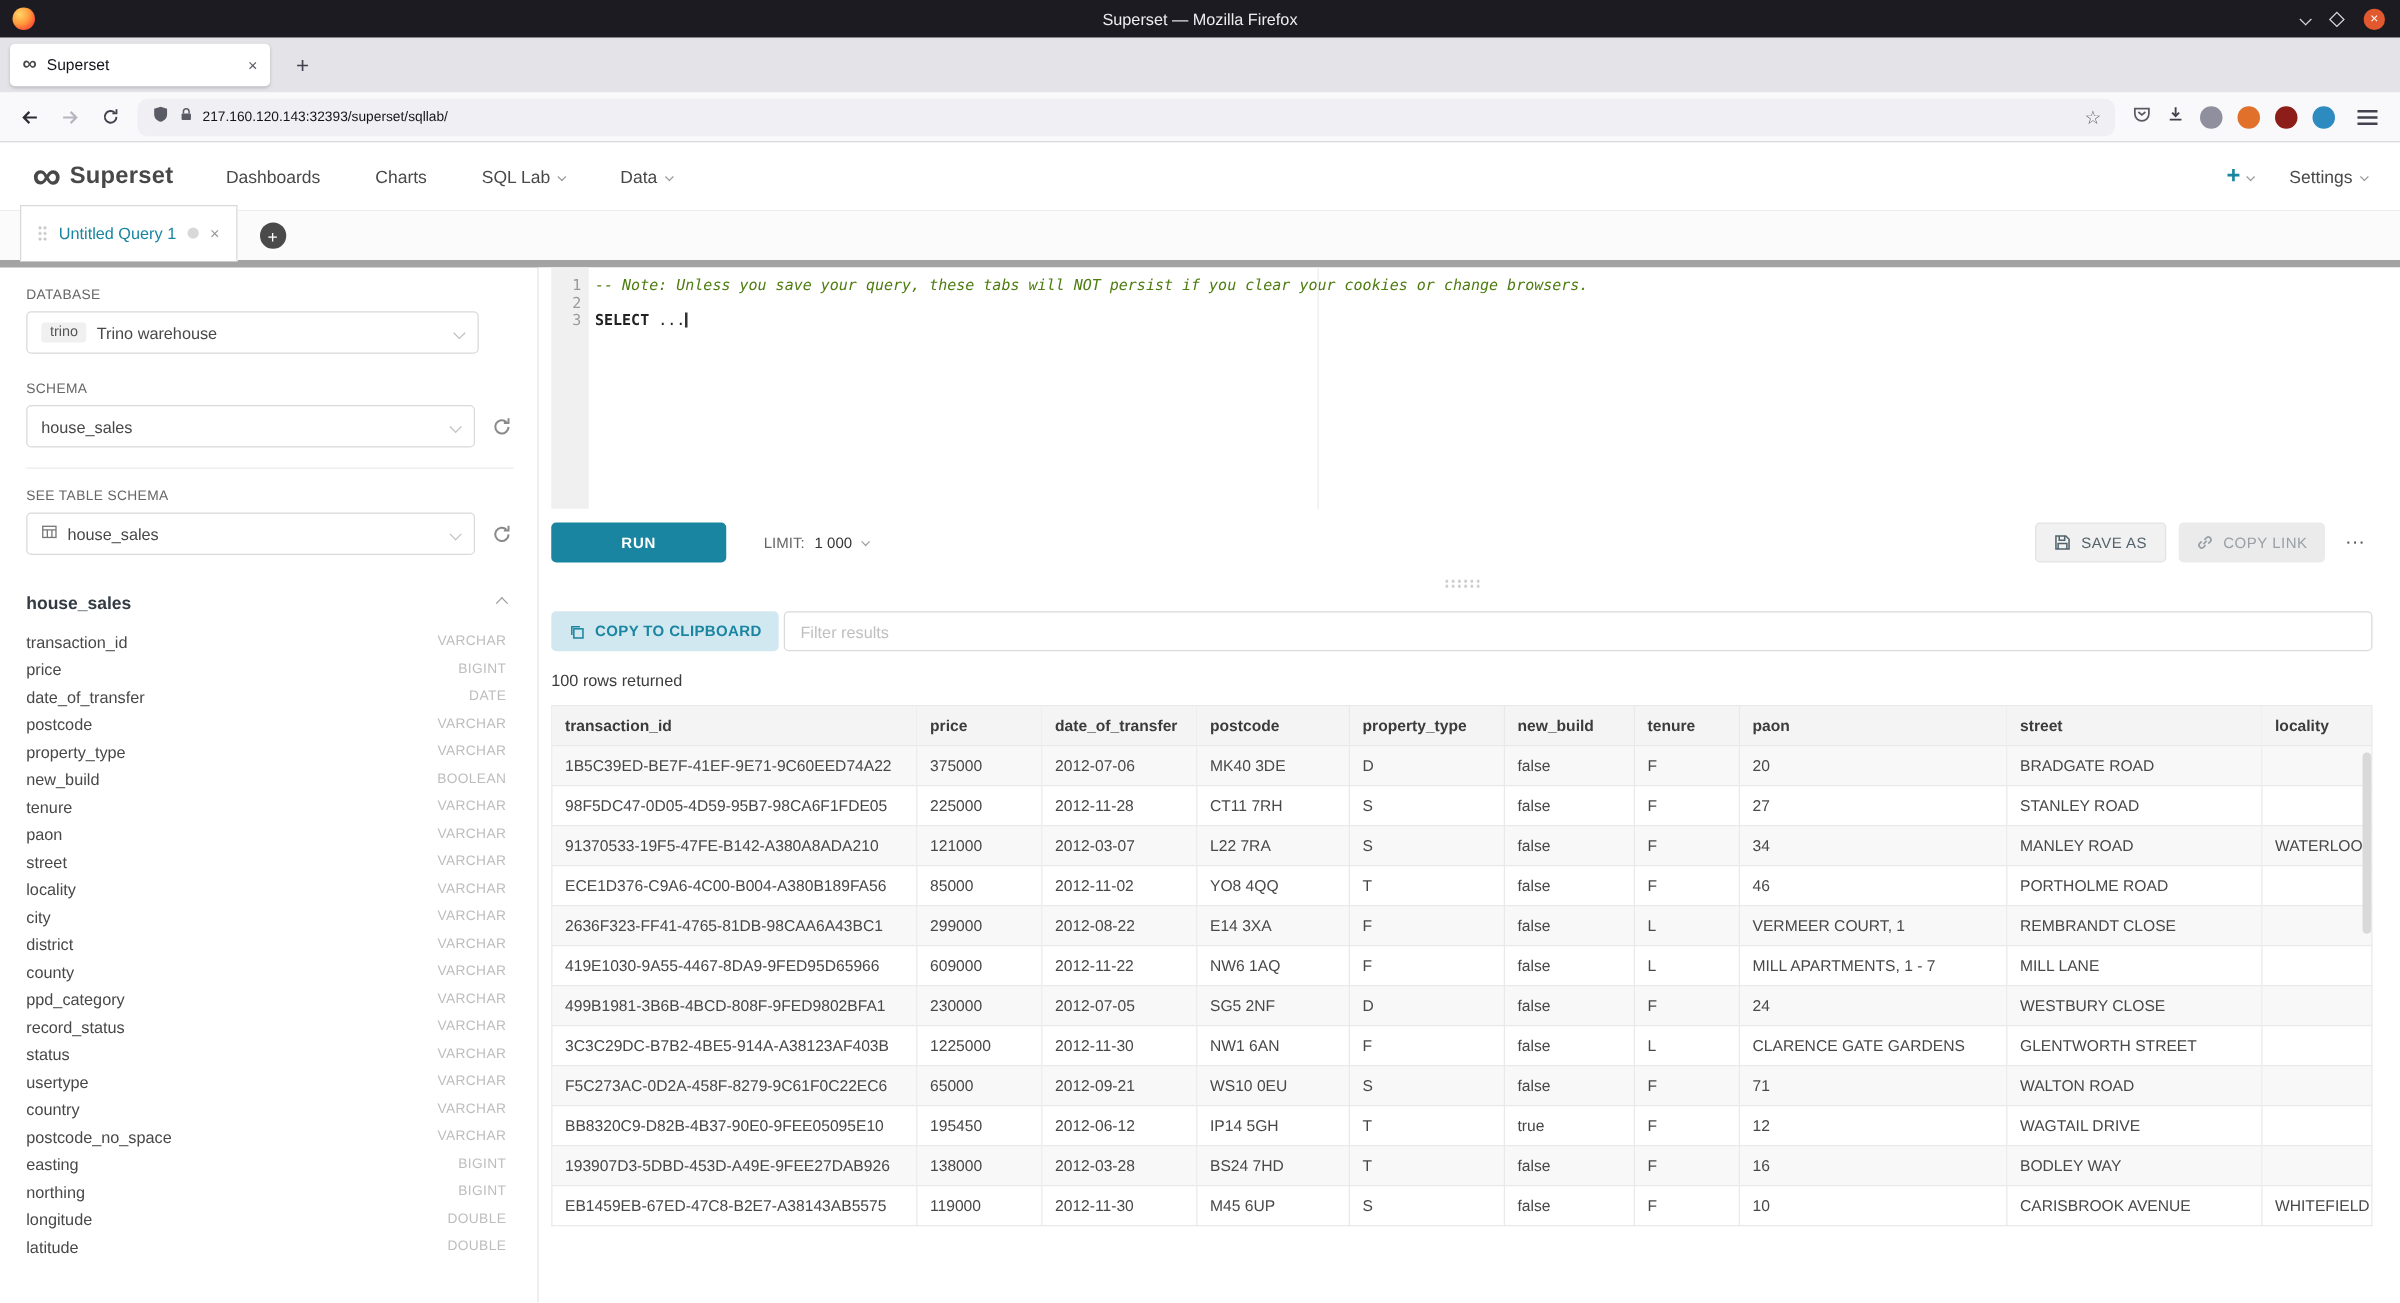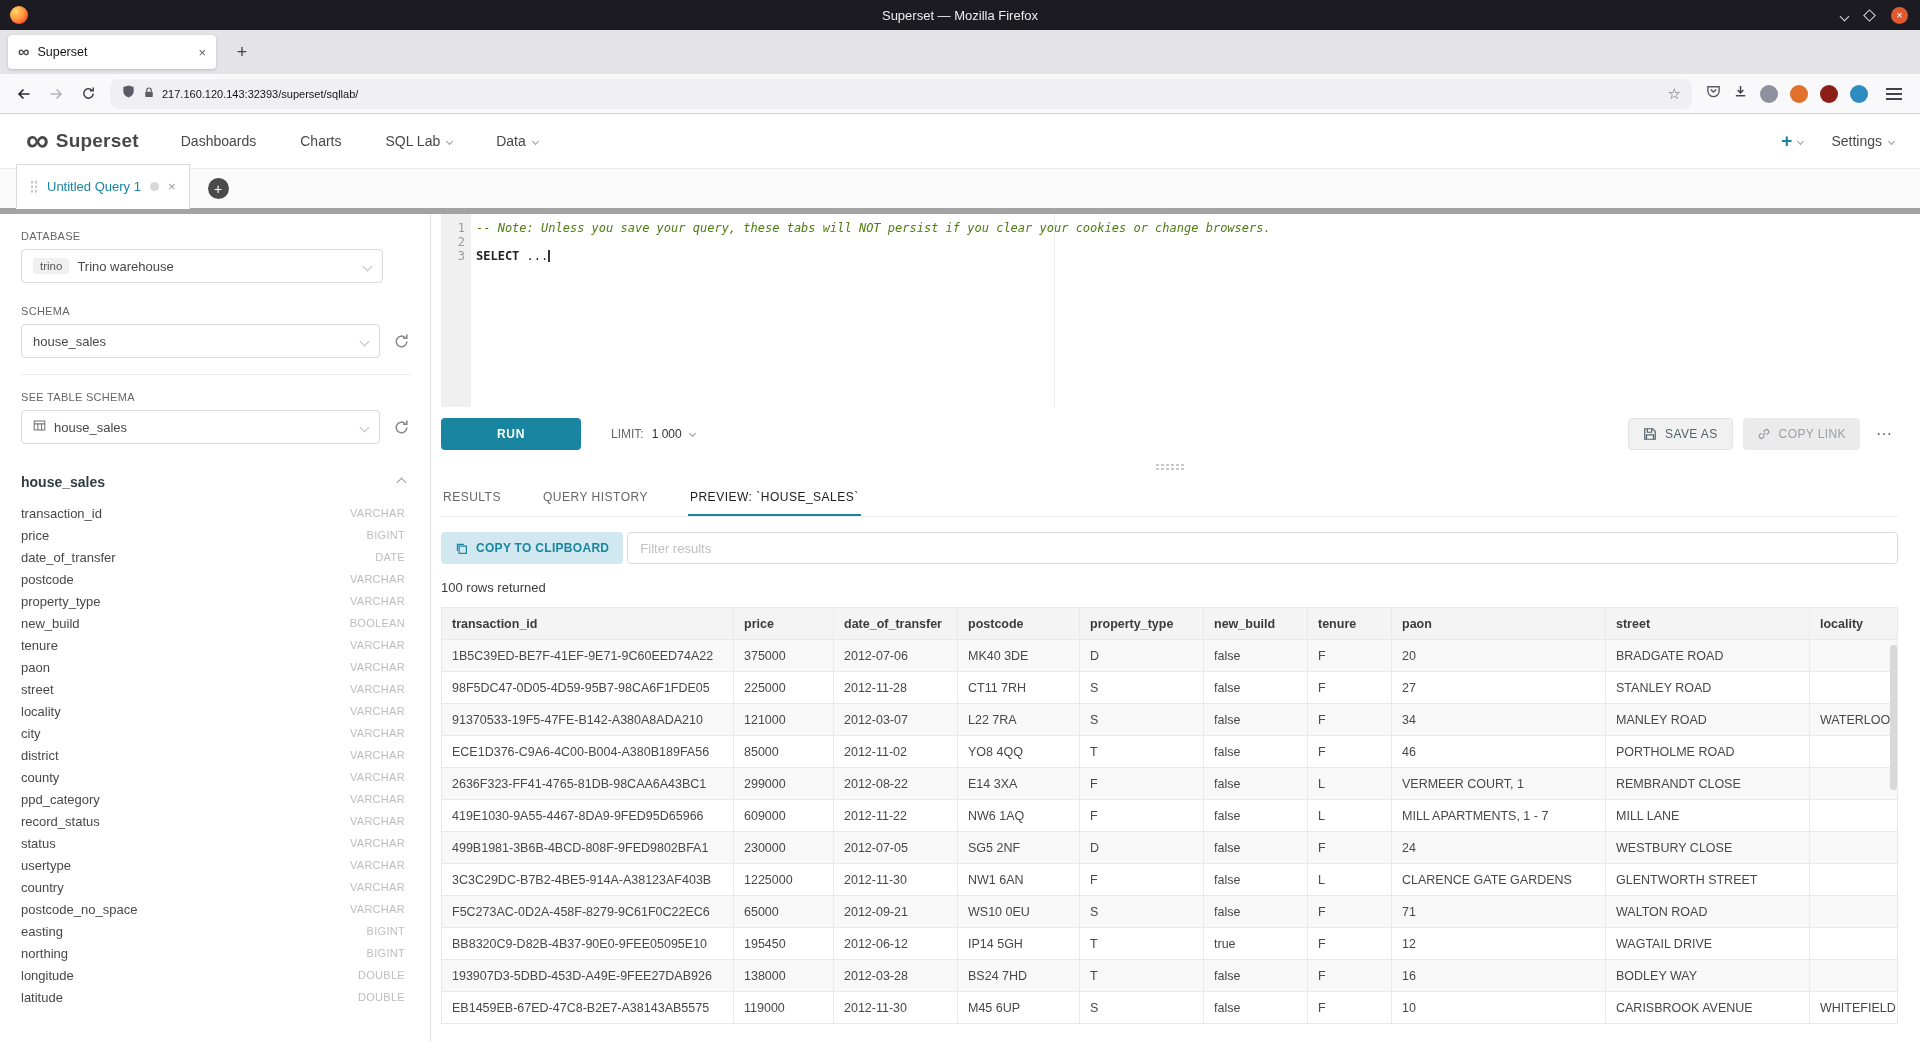--- a/index.html
+++ b/index.html
@@ -435,25 +435,20 @@
           <span>COPY LINK</span>
         </button>
         <button class="btn-more">···</button>
       </div>
     </div>
 
     <div class="split-handle">
         <div class="dots"></div>
       </div>
 
-    <div class="results-tabs">
-        <div class="rtab">RESULTS</div>
-        <div class="rtab">QUERY HISTORY</div>
-        <div class="rtab active">PREVIEW: `HOUSE_SALES`</div>
-      </div>
 
     <div class="results-toolbar">
       <button class="btn-copy">
         <svg width="13" height="13" viewBox="0 0 16 16">
             <rect x="5" y="5" width="9" height="9" fill="none" stroke="#1985a0" stroke-width="1.5"></rect>
             <path d="M11 3H3v8" fill="none" stroke="#1985a0" stroke-width="1.5"></path>
           </svg>
         <span>COPY TO CLIPBOARD</span>
       </button>
       <input class="filter-input" placeholder="Filter results" style="">

